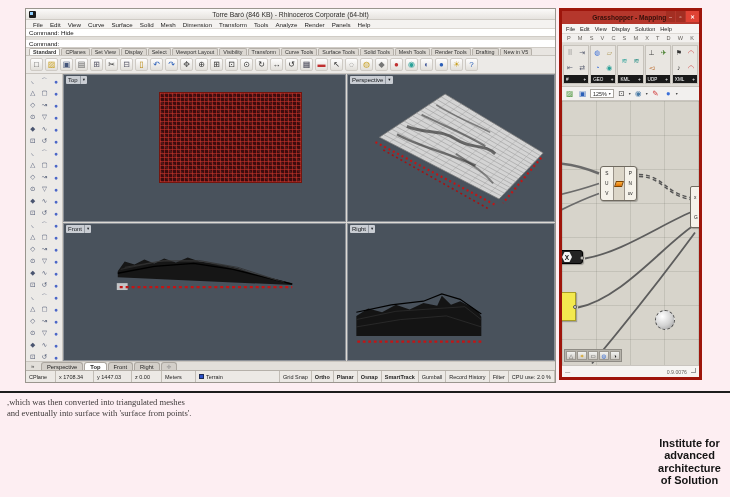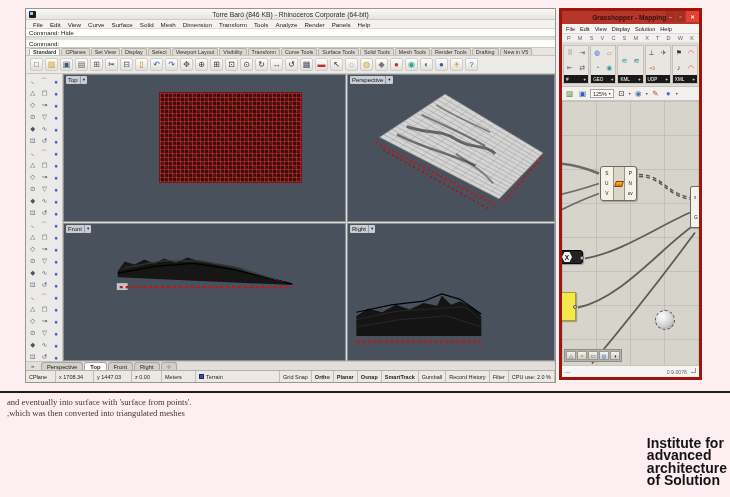--- a/index.html
+++ b/index.html
@@ -83,21 +83,21 @@
   .gh-minibar{position:absolute;left:2px;bottom:3px;height:13px;display:flex;gap:1px;align-items:center;background:#b6b3ab;border:1px solid #8f8c85;padding:1px}
   .gh-mini{width:10px;height:9px;background:linear-gradient(#f2f2f0,#cfccc6);border:1px solid #9b978f;font-size:5.5px;display:flex;align-items:center;justify-content:center}
   .gh-status{flex:none;height:12px;background:#f7f5f3;border-top:1px solid #c9c5bf;display:flex;align-items:center;font-size:5.2px;color:#66625d;padding:0 3px}
   .gh-status-right{margin-left:auto;padding-right:4px}
   .grip{width:5px;height:5px;border-right:1px solid #999;border-bottom:1px solid #999;transform:translateY(-1px)}
 
   
   .rule{position:absolute;left:0;top:391px;width:730px;height:1.5px;background:#1d1d1d}
   .caption{position:absolute;left:7px;top:397px;font-family:"Liberation Serif",serif;font-size:8.6px;line-height:10.6px;color:#3e3a3a}
   .logo-word{position:absolute;left:585px;top:385px;font-family:"Liberation Serif",serif;font-weight:bold;font-size:63px;line-height:63px;letter-spacing:-3px;color:#141414}
-  .logo-text{position:absolute;right:3px;top:437px;text-align:left;font-weight:bold;font-size:14px;line-height:12.4px;color:#141414}
+  .logo-text{position:absolute;right:9px;top:437px;text-align:center;font-weight:bold;font-size:11px;line-height:12.4px;color:#141414}
 </style>
 </head>
 <body>
 
 <div class="page">
 
   <div class="rhino">
     <div class="titlebar">
       <span class="app-icon"></span>
       <span class="title-text">Torre Baró (846 KB) - Rhinoceros Corporate (64-bit)</span>
@@ -531,22 +531,22 @@
 
     <div class="gh-status">
       <span>—</span>
       <span class="gh-status-right">0.9.0076</span>
       <span class="grip"></span>
     </div>
   </div>
 
   <div class="rule"></div>
   <div class="caption">
+    <div>,which was then converted into triangulated meshes</div>
     <div>and eventually into surface with 'surface from points'.</div>
-    <div>,which was then converted into triangulated meshes</div>
   </div>
   <div class="logo-text">
     <div>Institute for</div>
     <div>advanced</div>
     <div>architecture</div>
     <div>of Solution</div>
   </div>
 
 </div>
 

